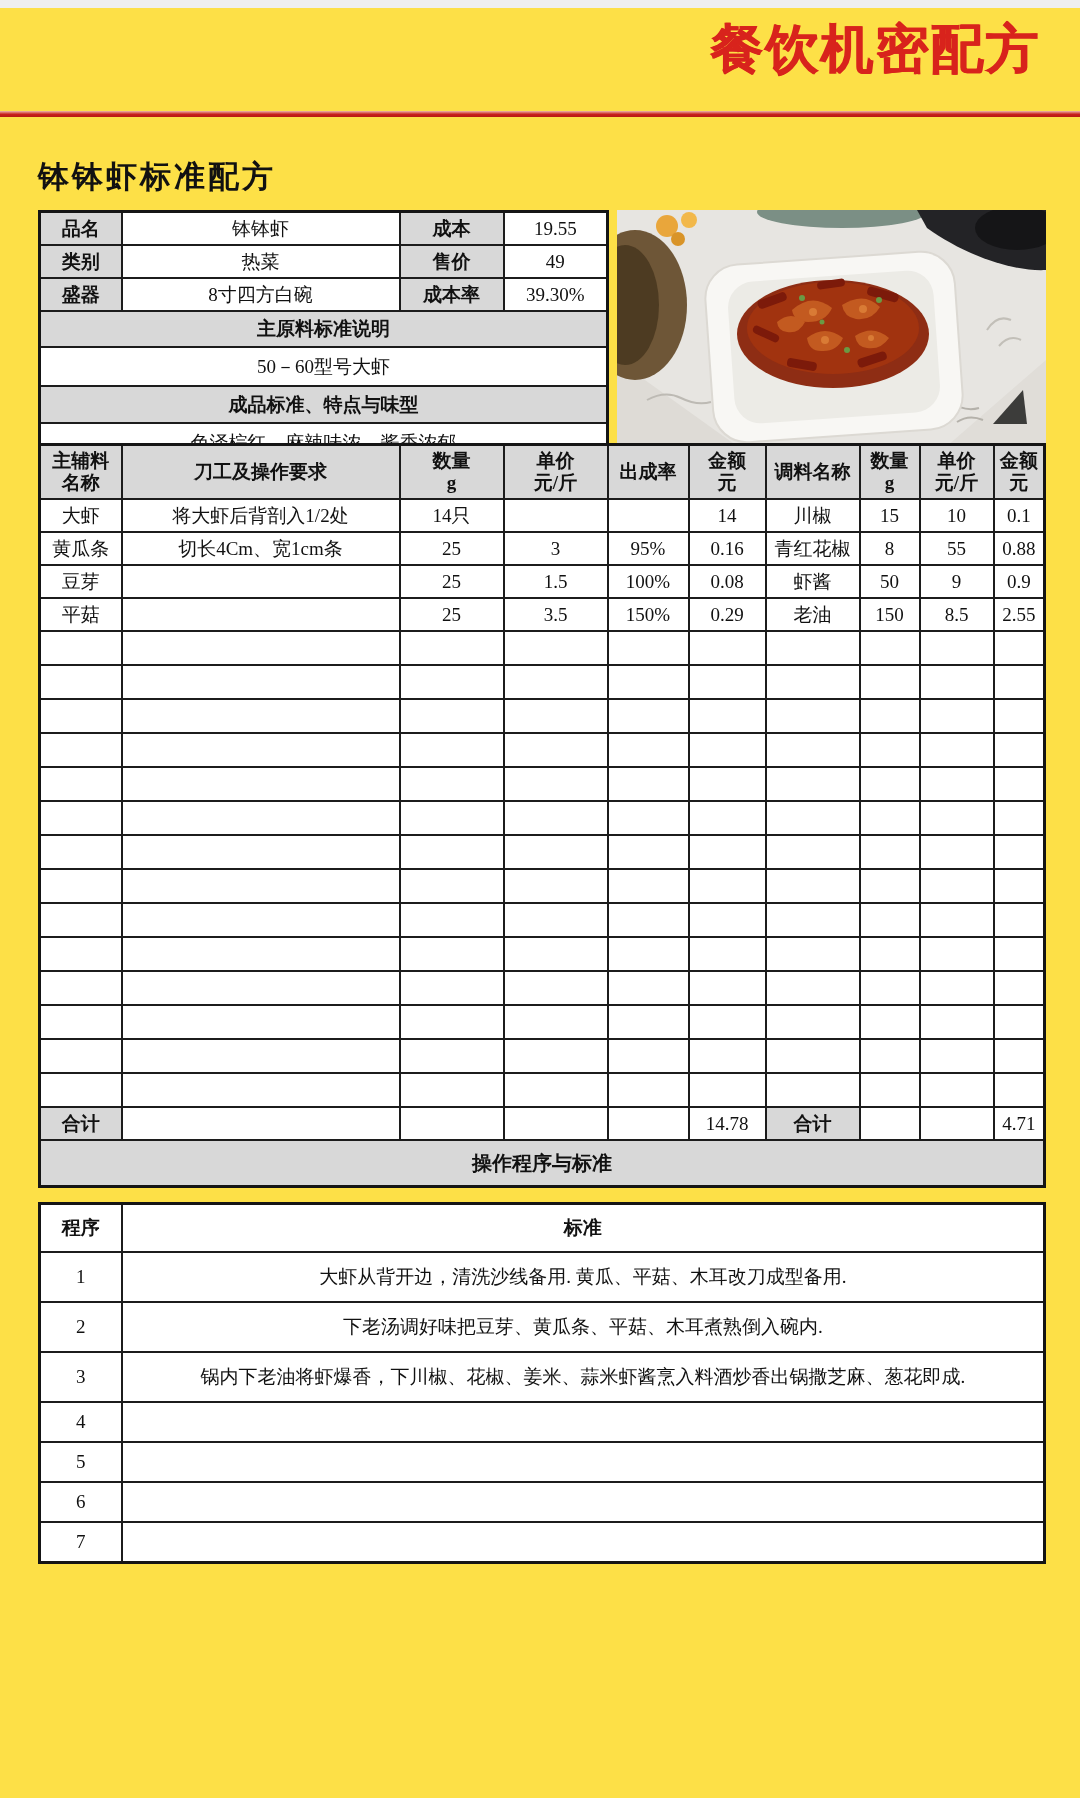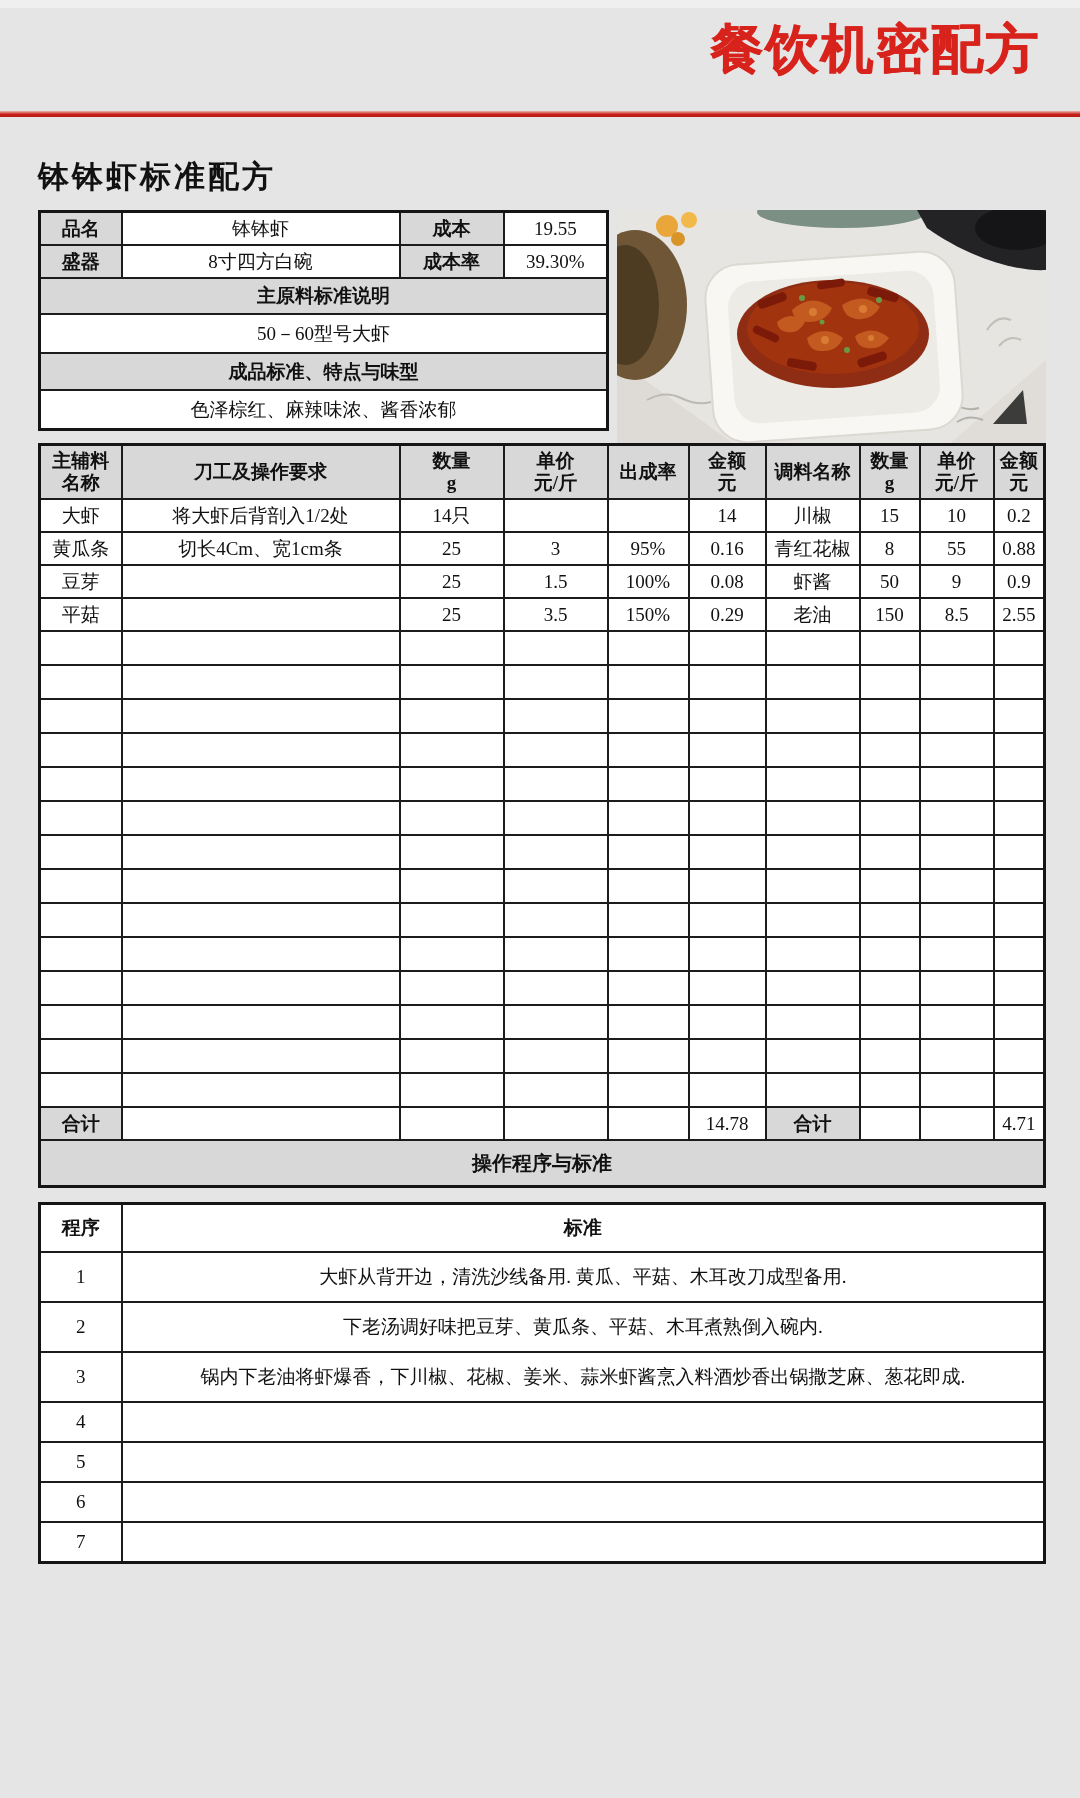--- a/index.html
+++ b/index.html
@@ -1,16 +1,16 @@
 <!DOCTYPE html>
 <html><head>
 <meta charset="utf-8">
 <style>
   html,body{margin:0;padding:0;background:#ffffff;}
-  .page{position:relative;width:1080px;height:1798px;background:#e5e5e5;overflow:hidden;
+  .page{position:relative;width:1080px;height:1798px;background:#fde047;overflow:hidden;
         font-family:"Liberation Serif","DejaVu Serif",serif;color:#111;}
   .topstrip{position:absolute;top:0;left:0;right:0;height:8px;background:#efefef;}
   .logo{position:absolute;top:14px;right:40px;font-size:53px;font-weight:900;
         font-family:"DejaVu Sans","Liberation Sans",sans-serif;color:#d8231c;
         letter-spacing:2px;text-shadow:1px 0 0 #d8231c;}
   .redline{position:absolute;top:111px;left:0;width:1080px;height:6px;
            background:linear-gradient(to bottom,#eeb4ae,#c8201a 55%,#b51a15);}
   .title{position:absolute;top:156px;left:38px;width:895px;text-align:left;
          font-size:31px;font-weight:bold;letter-spacing:3px;}
   .topsec{position:absolute;top:210px;left:38px;width:1005px;display:flex;align-items:flex-start;}
@@ -60,20 +60,26 @@
           <col style="width:104px">
         </colgroup>
       <tbody>
         <tr class="r31">
           <td class="g b">品名</td>
           <td>钵钵虾</td>
           <td class="g b">成本</td>
           <td>19.55</td>
         </tr>
         <tr class="r31">
+          <td class="g b">类别</td>
+          <td>热菜</td>
+          <td class="g b">售价</td>
+          <td>49</td>
+        </tr>
+        <tr class="r31">
           <td class="g b">盛器</td>
           <td>8寸四方白碗</td>
           <td class="g b">成本率</td>
           <td>39.30%</td>
         </tr>
         <tr class="r34">
           <td colspan="4" class="g b">主原料标准说明</td>
         </tr>
         <tr class="r37">
           <td colspan="4">50－60型号大虾</td>
@@ -185,21 +191,21 @@
         <tr class="rh">
           <td>大虾</td>
           <td>将大虾后背剖入1/2处</td>
           <td>14只</td>
           <td></td>
           <td></td>
           <td>14</td>
           <td>川椒</td>
           <td>15</td>
           <td>10</td>
-          <td>0.2</td>
+          <td>0.1</td>
         </tr>
         <tr class="rh">
           <td>黄瓜条</td>
           <td>切长4Cm、宽1cm条</td>
           <td>25</td>
           <td>3</td>
           <td>95%</td>
           <td>0.16</td>
           <td>青红花椒</td>
           <td>8</td>

